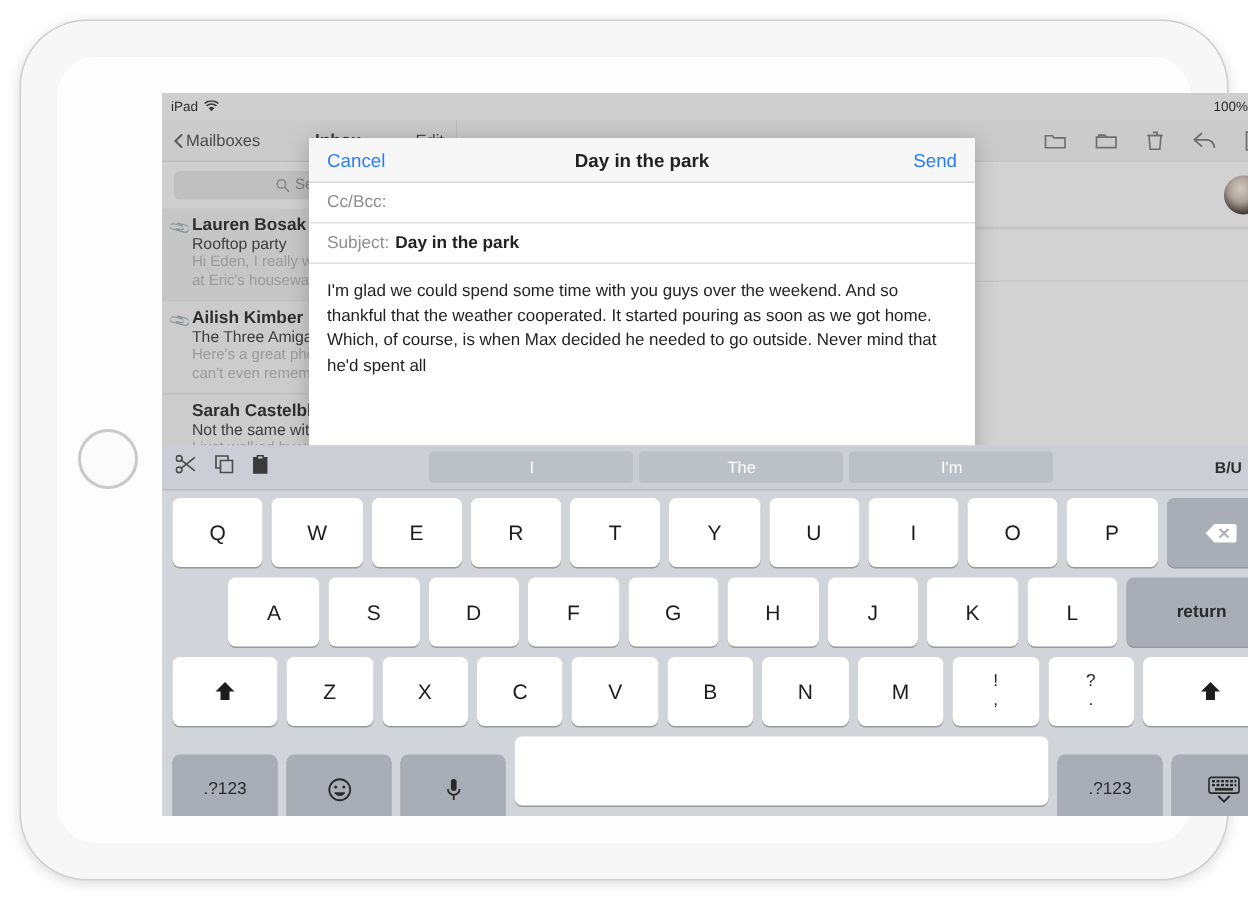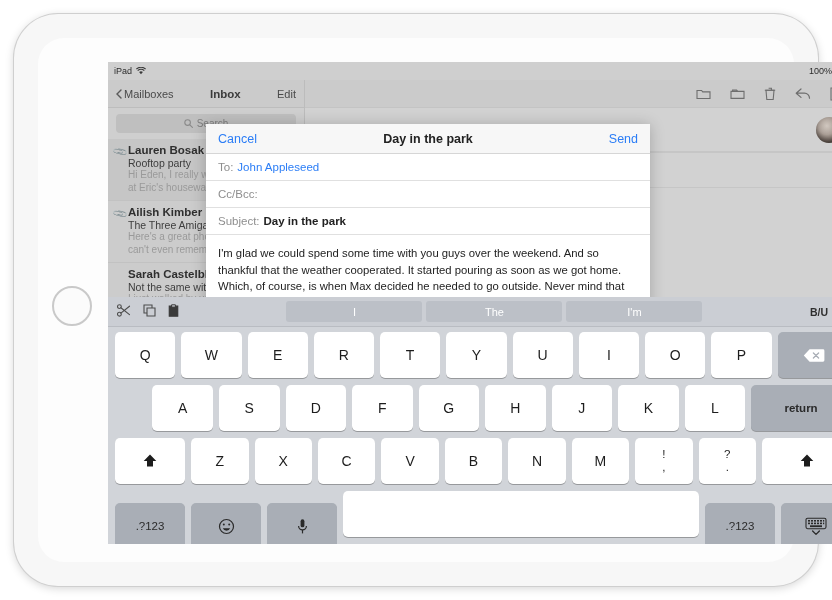--- a/index.html
+++ b/index.html
@@ -152,21 +152,20 @@
 
   
   #compose-modal {
     position: absolute;
     left: 98px; top: 30px;
     width: 444px; height: 252px;
     background: #ffffff;
     box-shadow: 0 1px 14px rgba(0,0,0,0.22);
     overflow: hidden;
     z-index: 5;
-    margin-top: 32px;
   }
   #compose-navbar {
     height: 30px; background: #f7f7f7;
     border-bottom: 1px solid #d6d6d6;
     display: flex; align-items: center; padding: 0 12px;
     position: relative;
   }
   .nav-btn { font-size: 12.5px; color: #2b7df6; cursor: pointer; }
   #compose-title {
     position: absolute; left: 0; right: 0; text-align: center;
@@ -348,24 +347,20 @@
           <p>way. But the</p>
         </div>
       </div>
     </div>
 
     <div id="compose-modal">
       <div id="compose-navbar">
         <span class="nav-btn">Cancel</span>
         <span id="compose-title">Day in the park</span>
         <span class="nav-btn" id="send-button">Send</span>
-      </div>
-      <div class="field-row">
-        <span class="field-label">To:</span>
-        <span class="field-value-link">John Appleseed</span>
       </div>
       <div class="field-row">
         <span class="field-label">Cc/Bcc:</span>
         <span class="field-value"></span>
       </div>
       <div class="field-row">
         <span class="field-label">Subject:</span>
         <span class="field-value">Day in the park</span>
       </div>
       <div id="compose-body">

